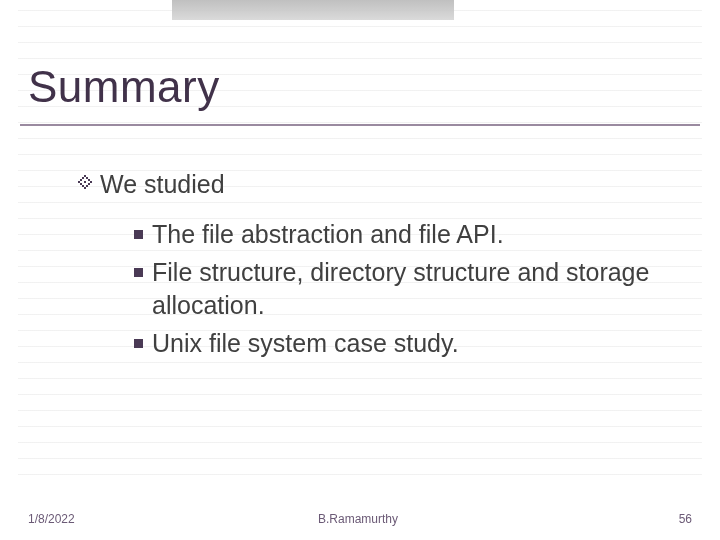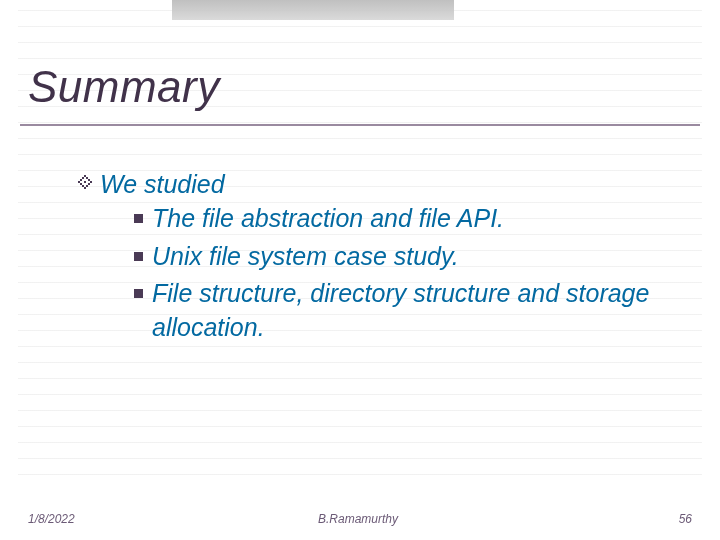--- a/index.html
+++ b/index.html
@@ -28,53 +28,53 @@
 
   
   .topbar {
     position: absolute;
     top: 0; left: 172px;
     width: 282px; height: 20px;
     background: linear-gradient(to bottom, #b9b9b9, #d6d6d6);
     opacity: 0.9;
   }
 
-  .slide { position: relative; width:100%; height:100%;font-style:italic; }
+  .slide { position: relative; width:100%; height:100%; }
 
   .title {
     position: absolute;
     left: 28px; top: 62px;
     font-size: 44px;
     color: #41324a;
     font-weight: 400;
     letter-spacing: 0.5px;
   }
   .title-underline {
     position: absolute;
     left: 20px; right: 20px; top: 124px;
     height: 2px;
     background: #9a8aa0;
   }
 
   .content {
     position: absolute;
     left: 78px; top: 168px; right: 50px;
-    color: #0369a1;
+    color: #404040;
     font-size: 25px;
     line-height: 1.35;
   }
 
   .lvl1 { position: relative; padding-left: 22px; margin-bottom: 2px; }
   .lvl1 .bullet1 {
     position: absolute; left: 0; top: 7px;
     width: 14px; height: 14px;
   }
   .lvl1 .bullet1 svg { display:block; }
 
-  .sublist { margin-left: 34px; margin-top: 0; }
+  .sublist { margin-left: 34px; margin-top: 16px; }
   .lvl2 { position: relative; padding-left: 18px; margin-bottom: 4px; }
   .lvl2 .bullet2 {
     position: absolute; left: 0; top: 12px;
     width: 9px; height: 9px;
     background: #4a3a55;
   }
 
   .footer {
     position: absolute;
     left: 28px; right: 28px; bottom: 14px;
@@ -120,25 +120,25 @@
       </span>
       <span>We studied</span>
 
       <div class="sublist">
         <div class="lvl2">
           <span class="bullet2"></span>
           <span>The file abstraction and file API.</span>
         </div>
         <div class="lvl2">
           <span class="bullet2"></span>
-          <span>Unix file system case study.</span>
+          <span>File structure, directory structure and storage allocation.</span>
         </div>
         <div class="lvl2">
           <span class="bullet2"></span>
-          <span>File structure, directory structure and storage allocation.</span>
+          <span>Unix file system case study.</span>
         </div>
       </div>
     </div>
 
   </div>
 
   <div class="footer">
     <span>1/8/2022</span>
     <span class="center">B.Ramamurthy</span>
     <span class="right">56</span>

